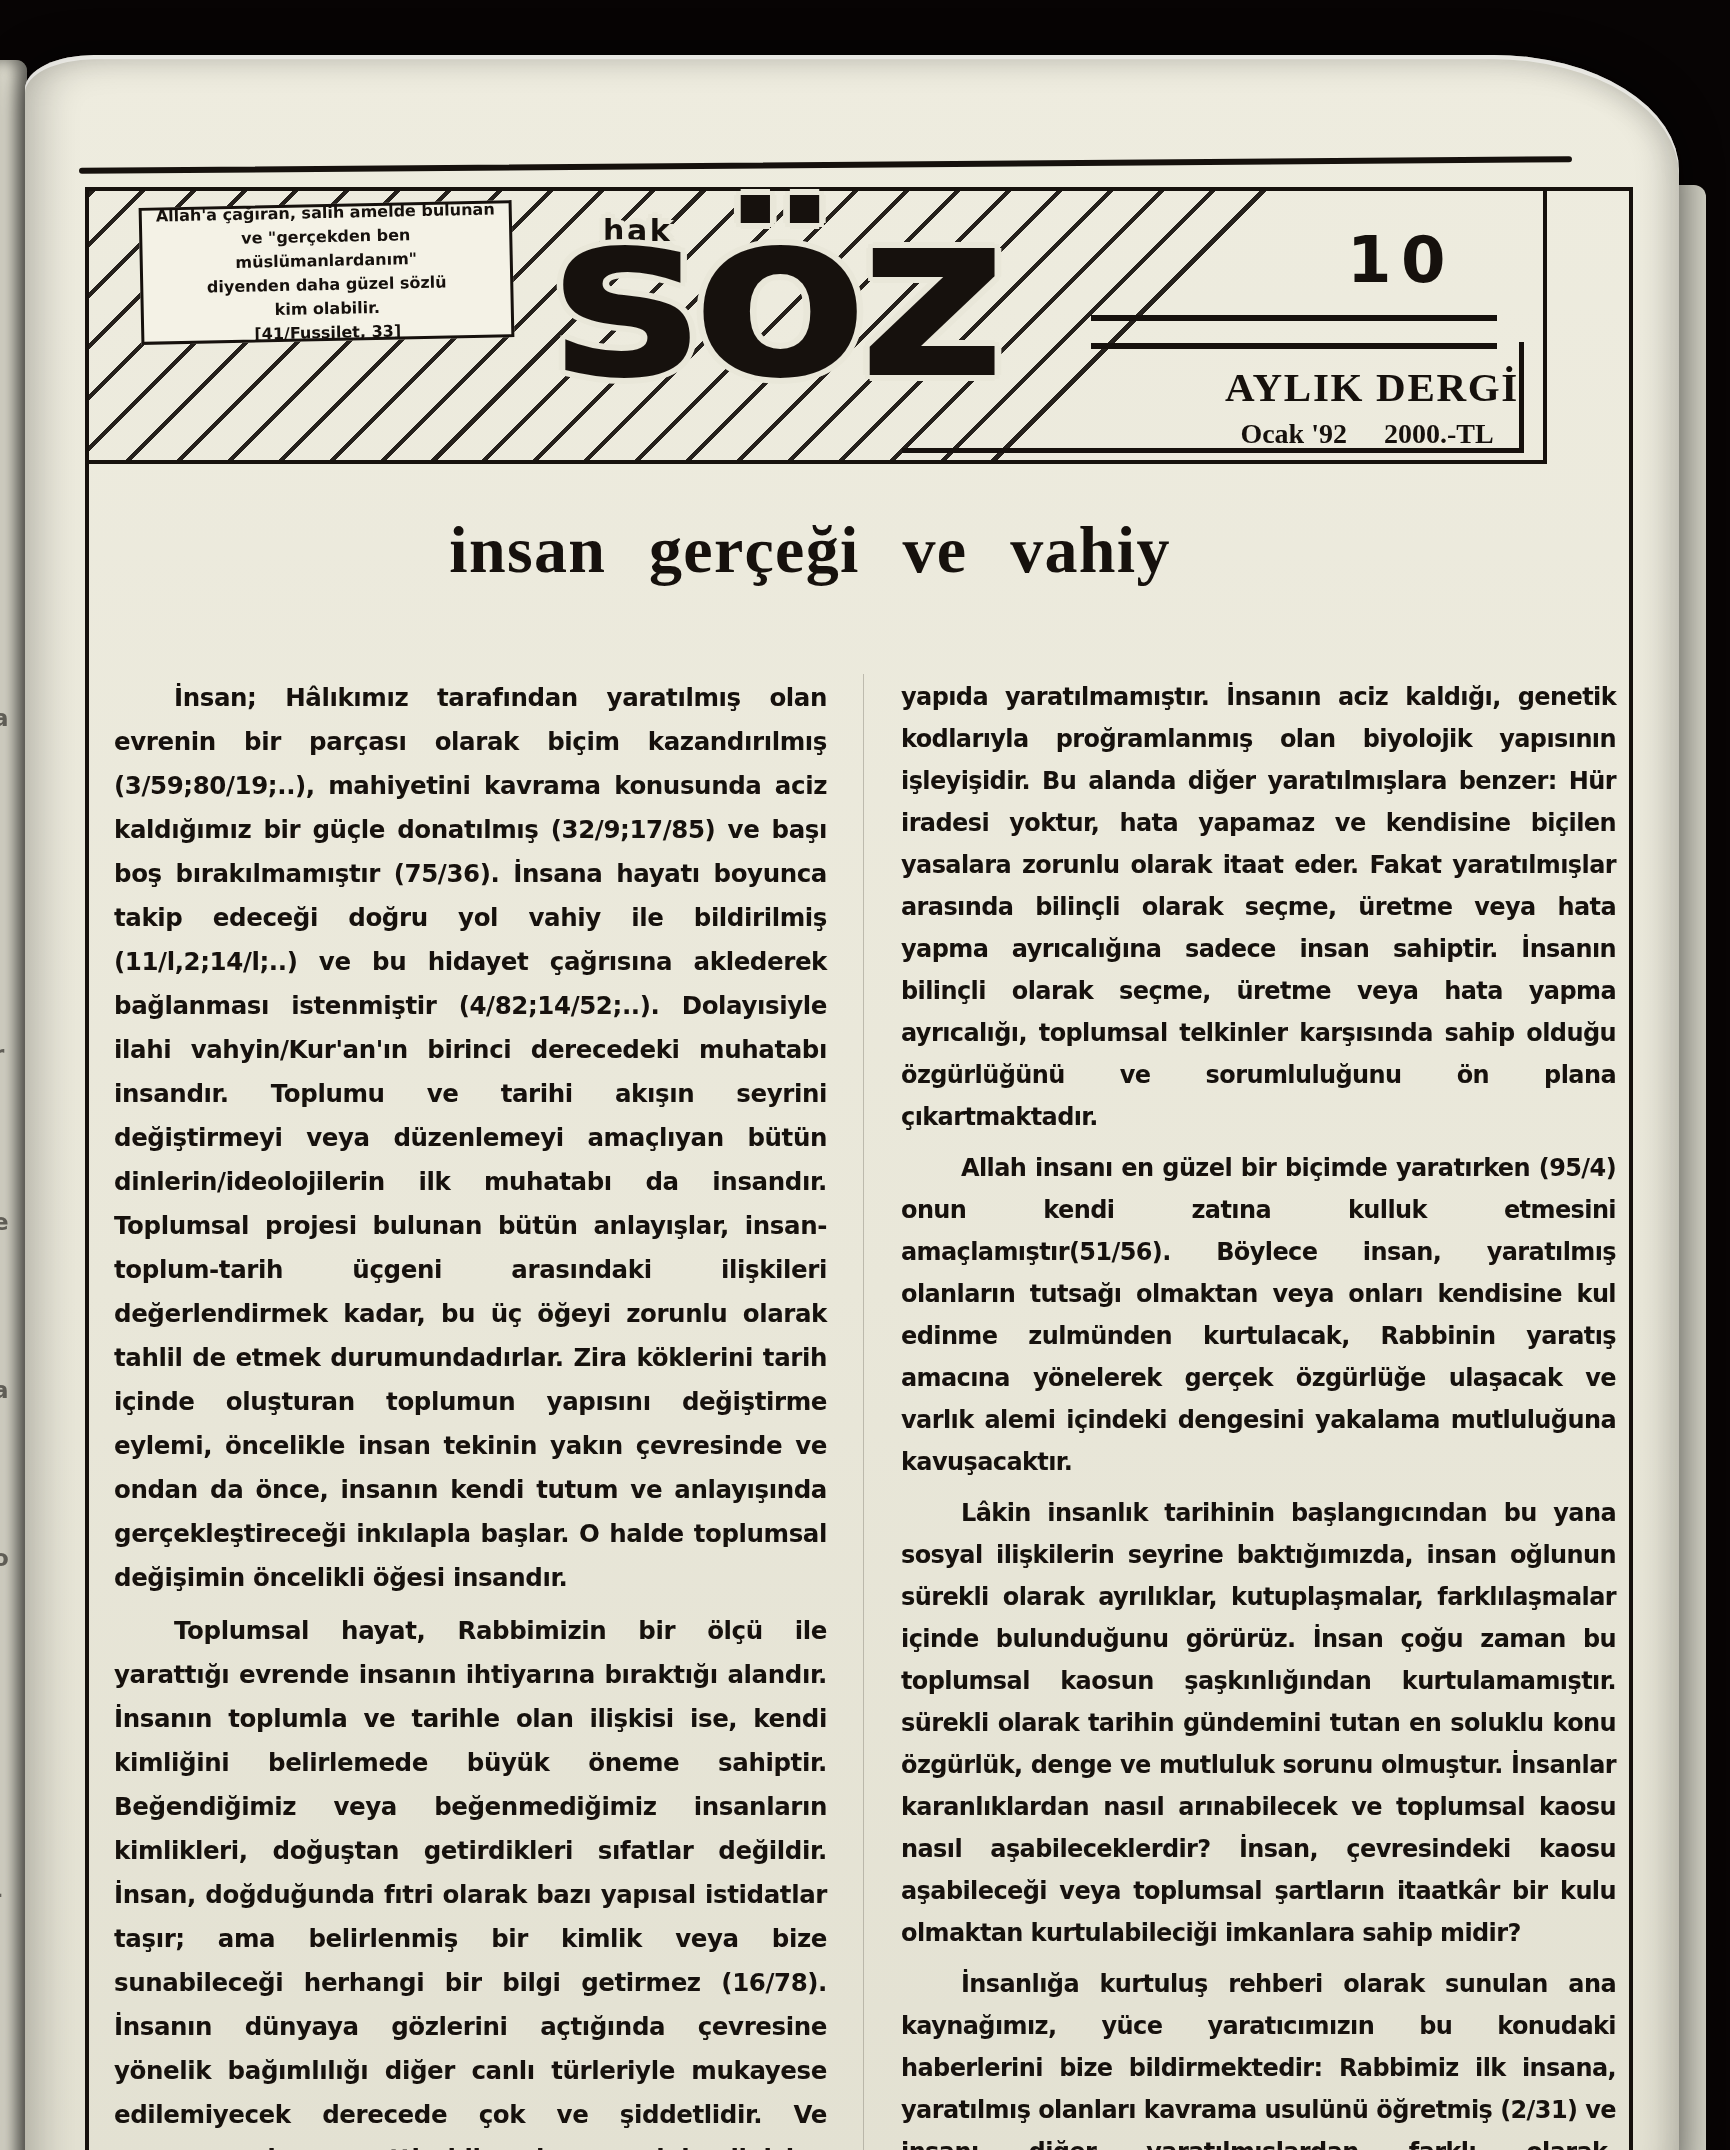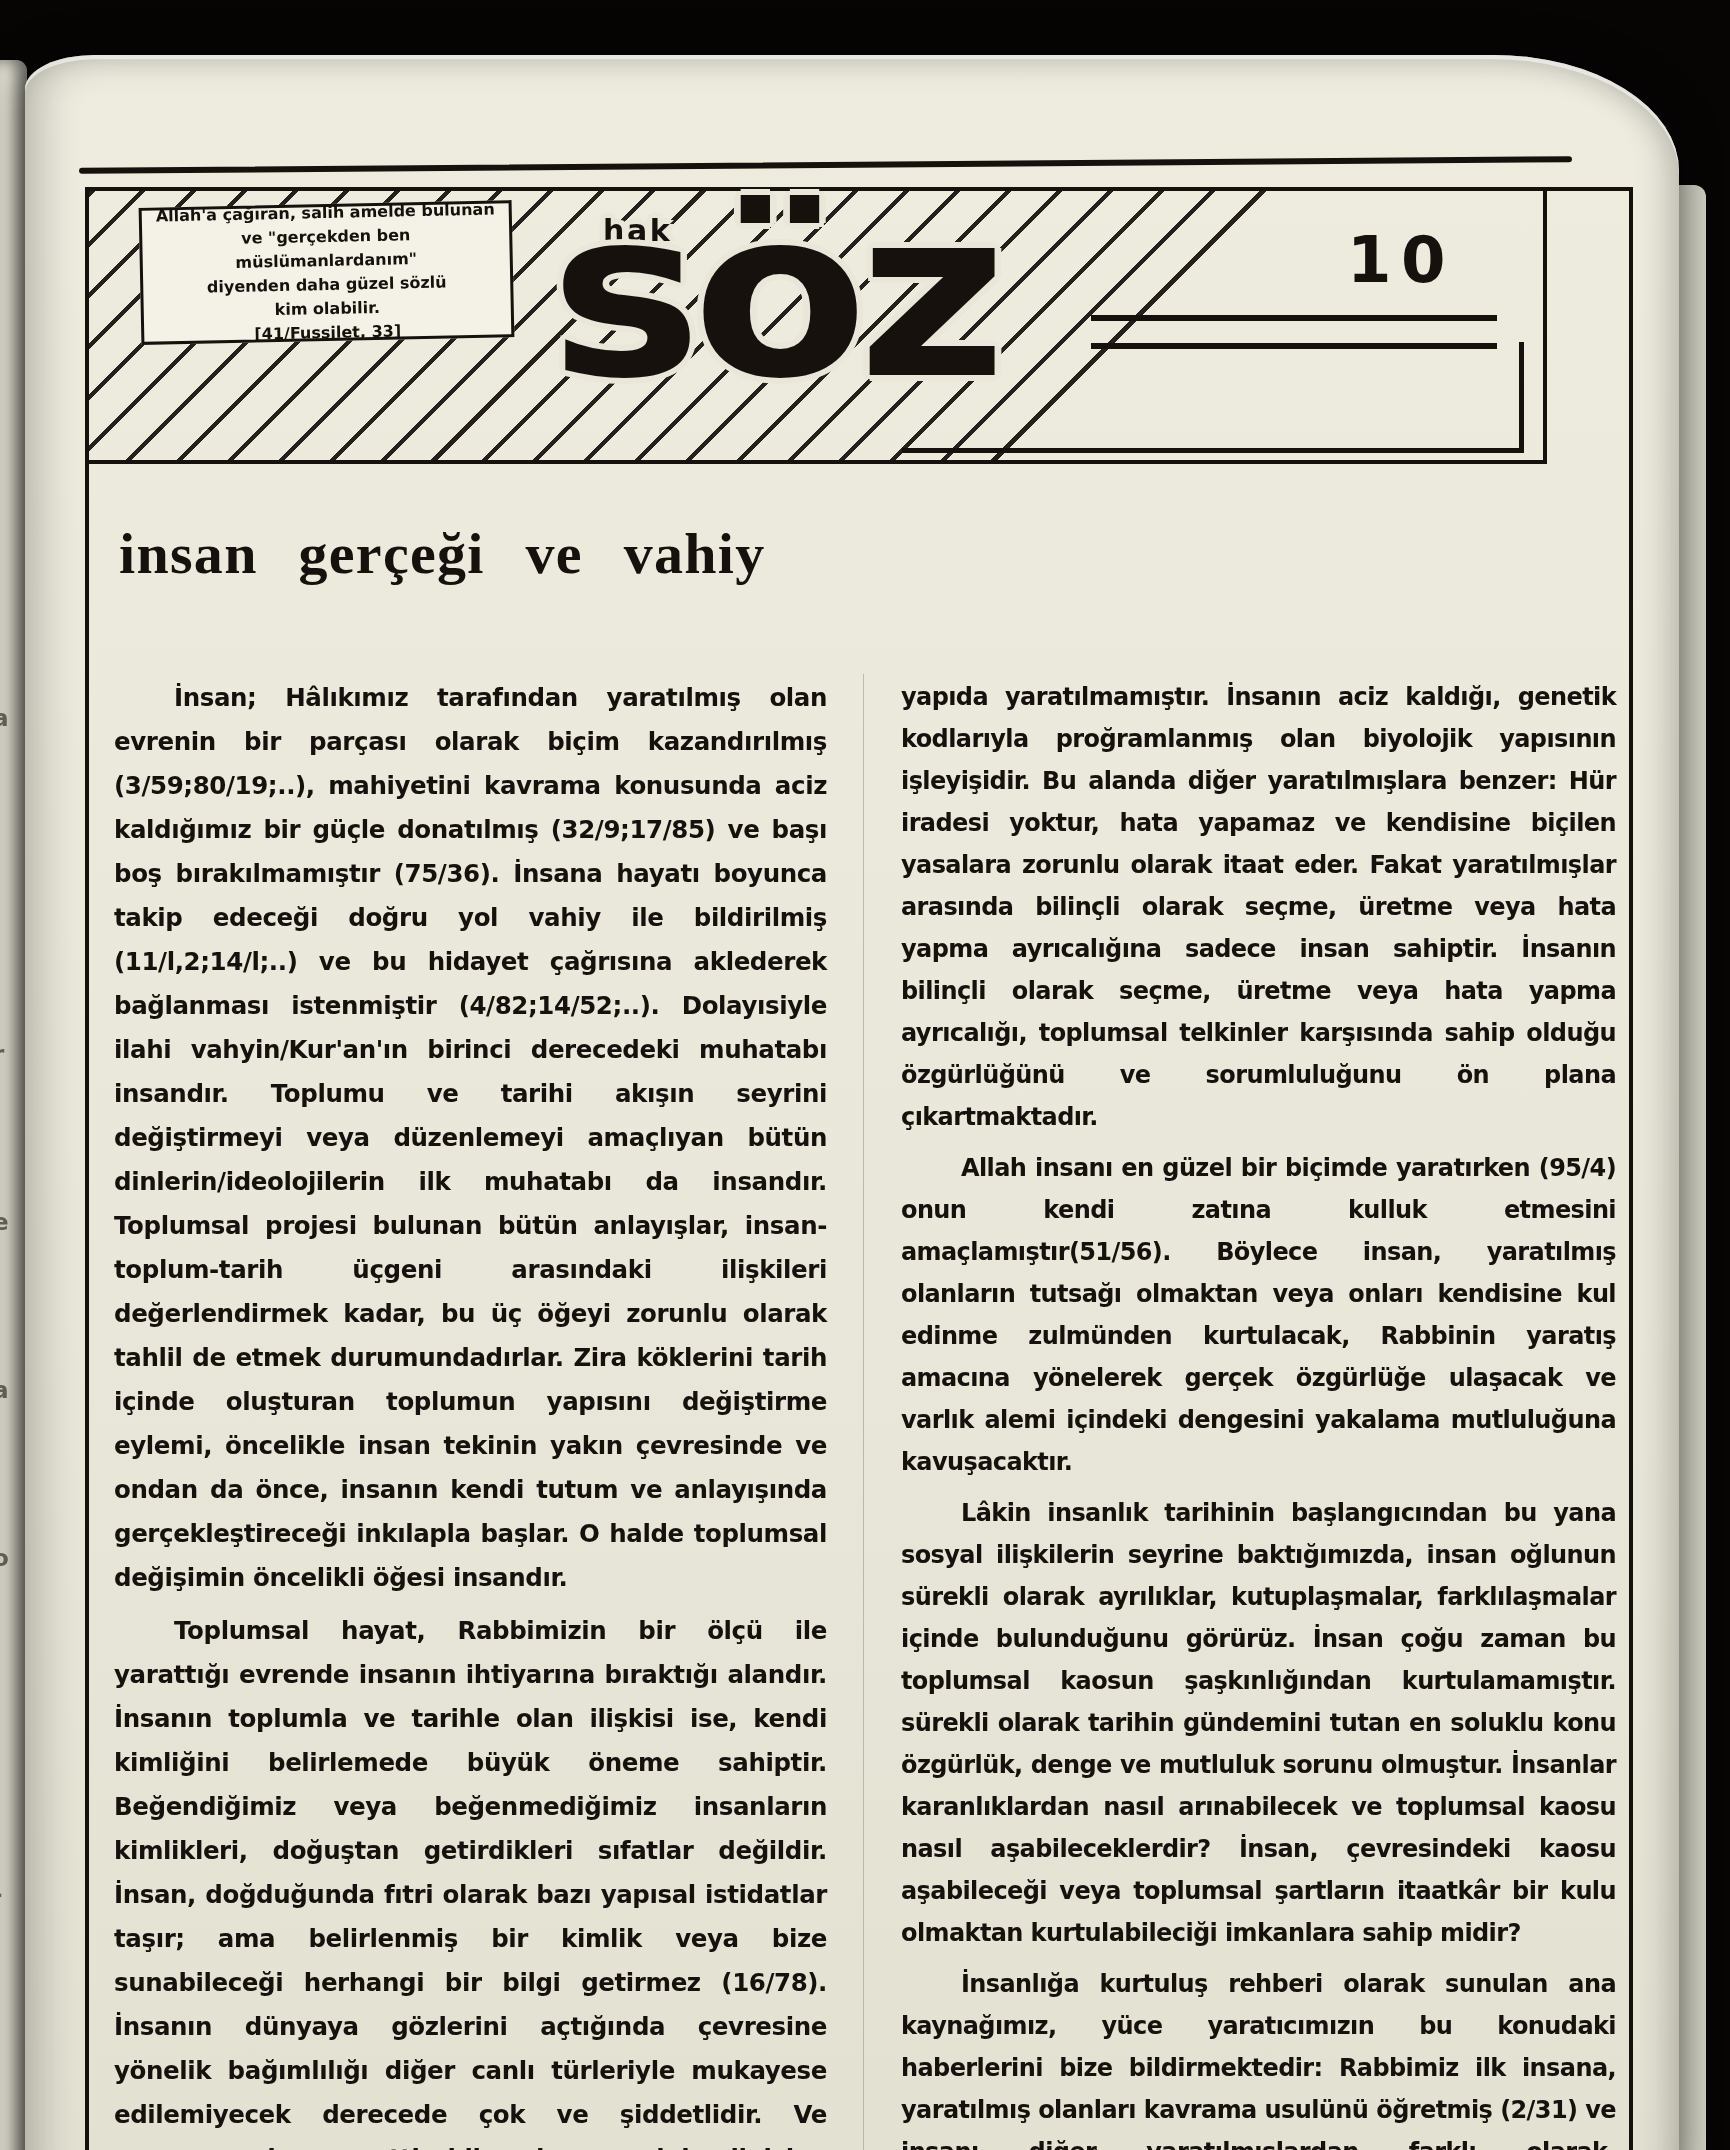--- a/index.html
+++ b/index.html
@@ -96,23 +96,23 @@
     position:absolute;left:1136px;top:172px;width:284px;text-align:center;
     font-family:"Liberation Serif", serif;
   }
   .mast-type{font-size:41px;font-weight:bold;letter-spacing:1.7px;white-space:nowrap;}
   .mast-meta{
     display:flex;justify-content:center;gap:37px;margin-top:6.9px;
     font-size:28px;font-weight:bold;white-space:nowrap;
   }
   
   .article-title{
-    position:absolute;left:86px;top:457px;width:1398px;margin:8px;
+    position:absolute;left:86px;top:457px;width:1398px;margin:0;
     font-family:"Liberation Serif", serif;font-weight:bold;
-    font-size:58px;letter-spacing:1.3px;word-spacing:25px;
+    font-size:66px;letter-spacing:1.3px;word-spacing:25px;text-align:center;
   }
   .columns{
     position:absolute;left:80px;top:612px;width:1523px;display:flex;
   }
   .col{text-align:justify;font-weight:bold;}
   .col p{margin:9px;}
   .col p.indent{text-indent:60px;}
   .col-left{width:731px;font-size:24.5px;line-height:44px;letter-spacing:-0.4px;}
   .col-right{width:733px;margin-left:56px;font-size:24px;line-height:42px;letter-spacing:-0.6px;}
   .col-divider{
@@ -158,20 +158,27 @@
     <div class="logo-soz halo">söz</div>
 
     <div class="issue-number">10</div>
 
     <div class="mast-rules">
         <i></i>
         <i></i>
       </div>
     <div class="mast-bracket"></div>
 
+    <div class="mast-info">
+      <div class="mast-type">AYLIK DERGİ</div>
+      <div class="mast-meta">
+        <span>Ocak '92</span>
+        <span>2000.-TL</span>
+      </div>
+    </div>
   </div>
 
   <h1 class="article-title">insan gerçeği ve vahiy</h1>
 
   <div class="columns">
     <div class="col col-left">
         <p class="indent">İnsan; Hâlıkımız tarafından yaratılmış olan evrenin bir parçası olarak biçim kazandırılmış (3/59;80/19;..), mahiyetini kavrama konusunda aciz kaldığımız bir güçle donatılmış (32/9;17/85) ve başı boş bırakılmamıştır (75/36). İnsana hayatı boyunca takip edeceği doğru yol vahiy ile bildirilmiş (11/l,2;14/l;..) ve bu hidayet çağrısına aklederek bağlanması istenmiştir (4/82;14/52;..). Dolayısiyle ilahi vahyin/Kur'an'ın birinci derecedeki muhatabı insandır. Toplumu ve tarihi akışın seyrini değiştirmeyi veya düzenlemeyi amaçlıyan bütün dinlerin/ideolojilerin ilk muhatabı da insandır. Toplumsal projesi bulunan bütün anlayışlar, insan-toplum-tarih üçgeni arasındaki ilişkileri değerlendirmek kadar, bu üç öğeyi zorunlu olarak tahlil de etmek durumundadırlar. Zira köklerini tarih içinde oluşturan toplumun yapısını değiştirme eylemi, öncelikle insan tekinin yakın çevresinde ve ondan da önce, insanın kendi tutum ve anlayışında gerçekleştireceği inkılapla başlar. O halde toplumsal değişimin öncelikli öğesi insandır.</p>
         <p class="indent">Toplumsal hayat, Rabbimizin bir ölçü ile yarattığı evrende insanın ihtiyarına bıraktığı alandır. İnsanın toplumla ve tarihle olan ilişkisi ise, kendi kimliğini belirlemede büyük öneme sahiptir. Beğendiğimiz veya beğenmediğimiz insanların kimlikleri, doğuştan getirdikleri sıfatlar değildir. İnsan, doğduğunda fıtri olarak bazı yapısal istidatlar taşır; ama belirlenmiş bir kimlik veya bize sunabileceği herhangi bir bilgi getirmez (16/78). İnsanın dünyaya gözlerini açtığında çevresine yönelik bağımlılığı diğer canlı türleriyle mukayese edilemiyecek derecede çok ve şiddetlidir. Ve yaşamını devam ettirebilmesi çevresinin ilgisine bağlıdır. İnsanın organik varlığını devam ettirebilmek için ilgisine zorunlu olduğu toplumsal çevresinin istidatlarını yönlendiren telkinleri gittikçe idrak alanını kuşatır. Ve insanın oluşmaya başlayan kimliği, içinde doğduğu ve yetiştiği toplumun tarih içinde kazandığı kimliğinden büyük ölçüde etkilenmeye başlar.</p>
       </div>
     <div class="col-divider"></div>

